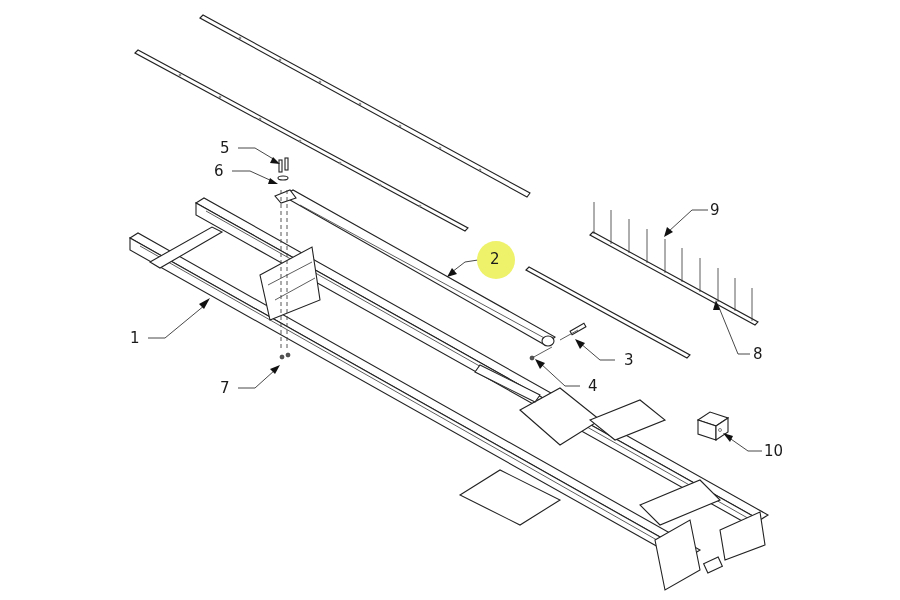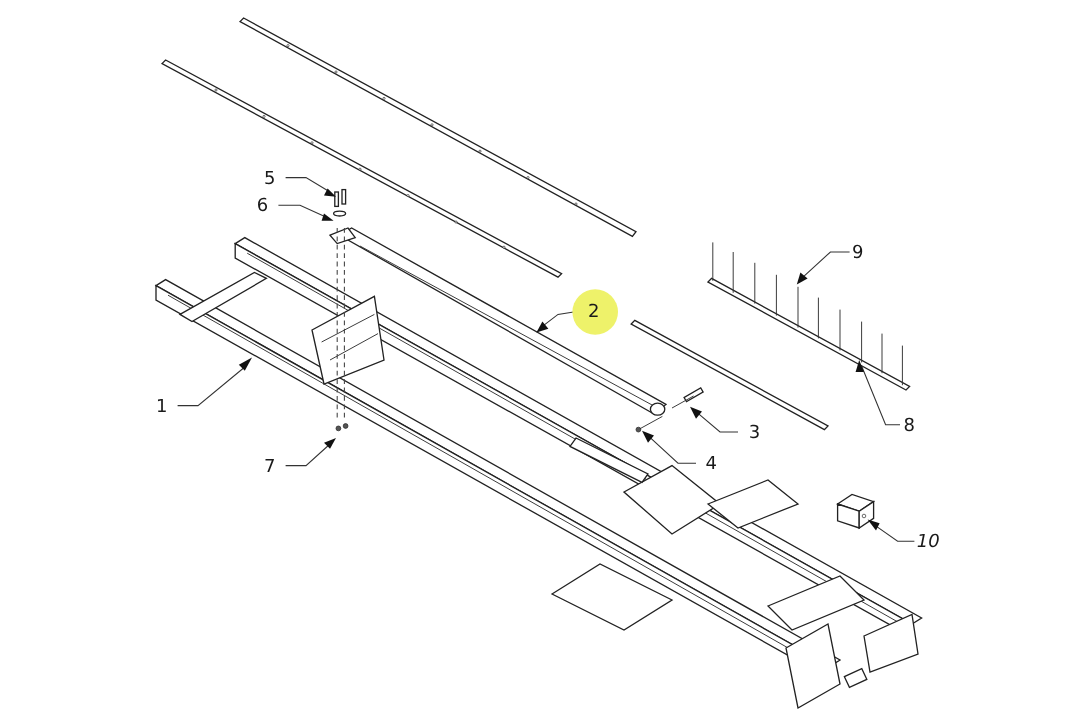--- a/index.html
+++ b/index.html
@@ -161,13 +161,13 @@
 
 <span class="callout-label" style="left:130px; top:331px;">1</span>
 <span class="callout-label" style="left:490px; top:252px;">2</span>
 <span class="callout-label" style="left:624px; top:353px;">3</span>
 <span class="callout-label" style="left:588px; top:379px;">4</span>
 <span class="callout-label" style="left:220px; top:141px;">5</span>
 <span class="callout-label" style="left:214px; top:164px;">6</span>
 <span class="callout-label" style="left:220px; top:381px;">7</span>
 <span class="callout-label" style="left:753px; top:347px;">8</span>
 <span class="callout-label" style="left:710px; top:203px;">9</span>
-<span class="callout-label" style="left:764px; top:444px;font-style:italic;">10</span>
+<span class="callout-label" style="left:764px; top:444px;">10</span>
 
 </body></html>

